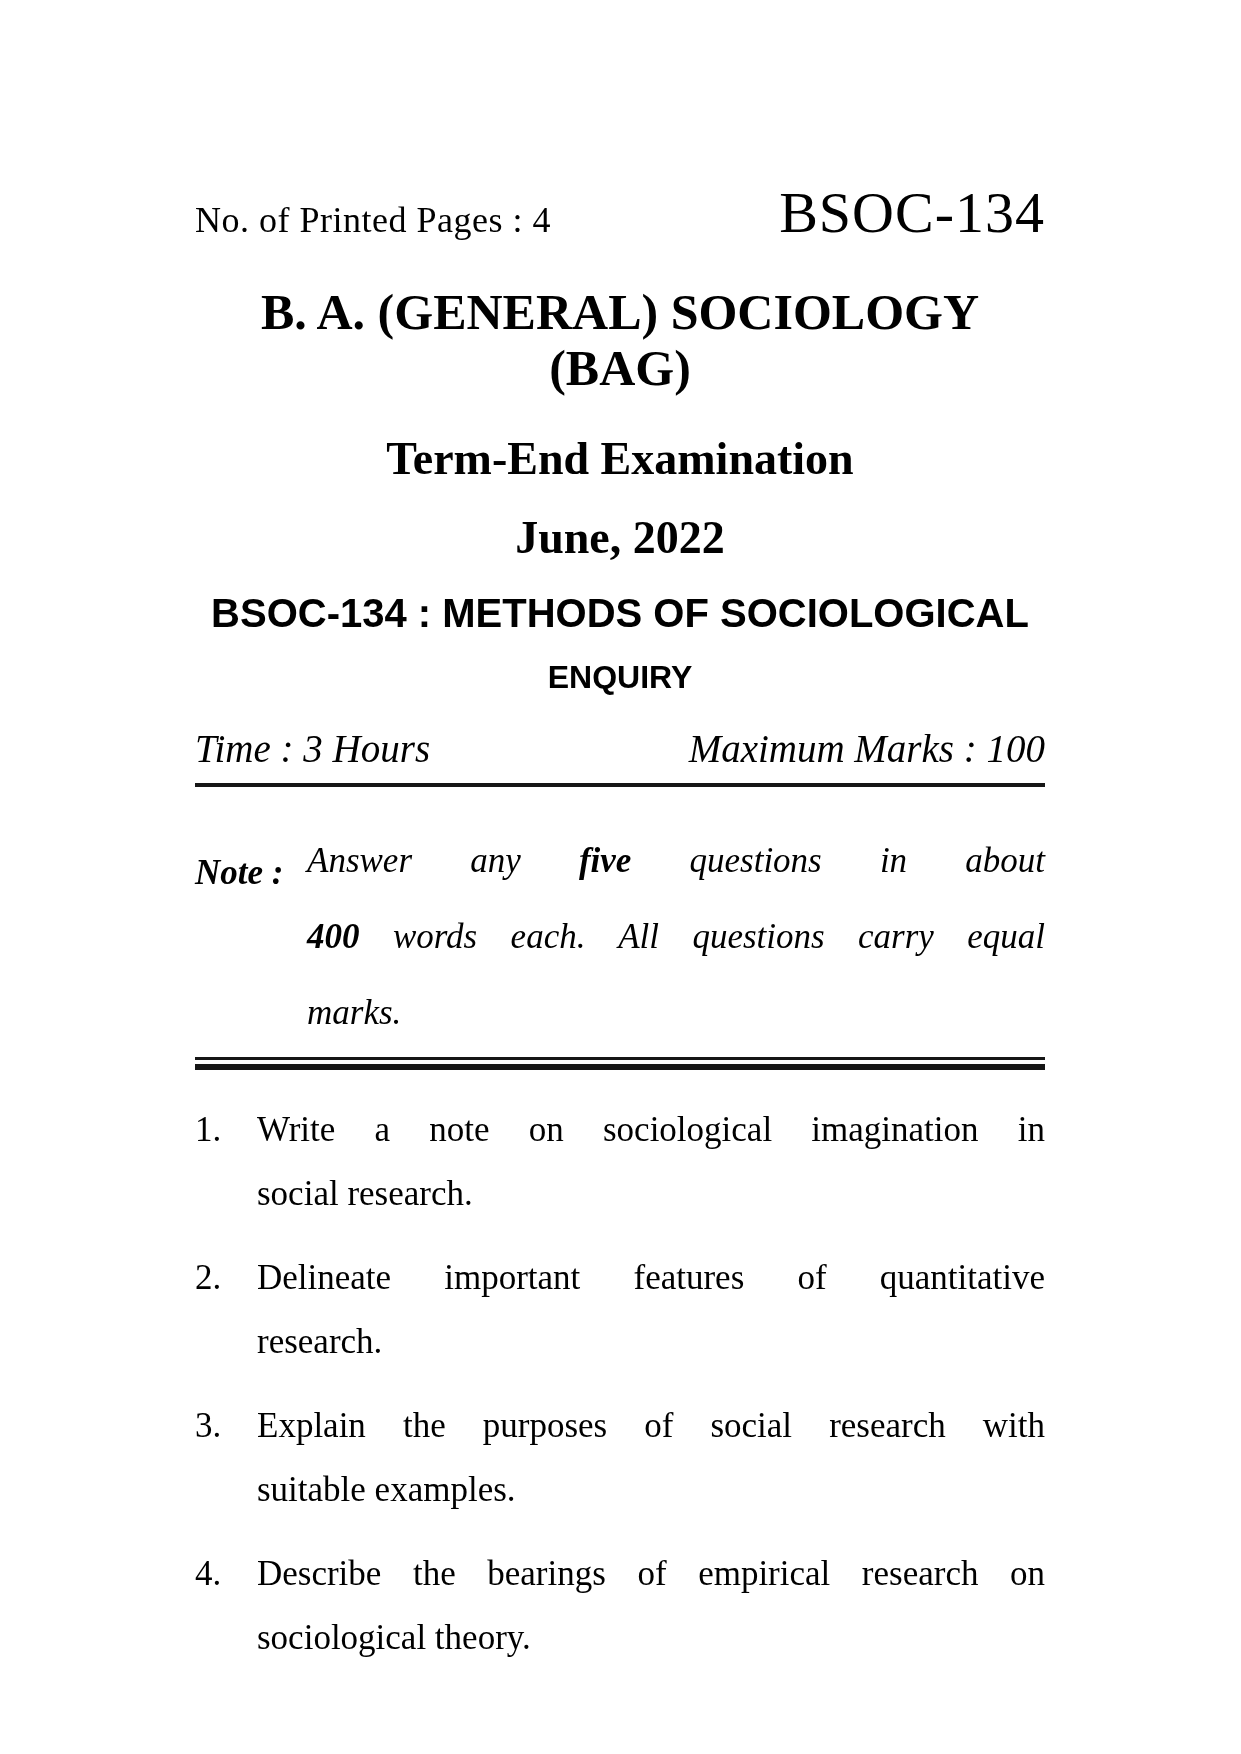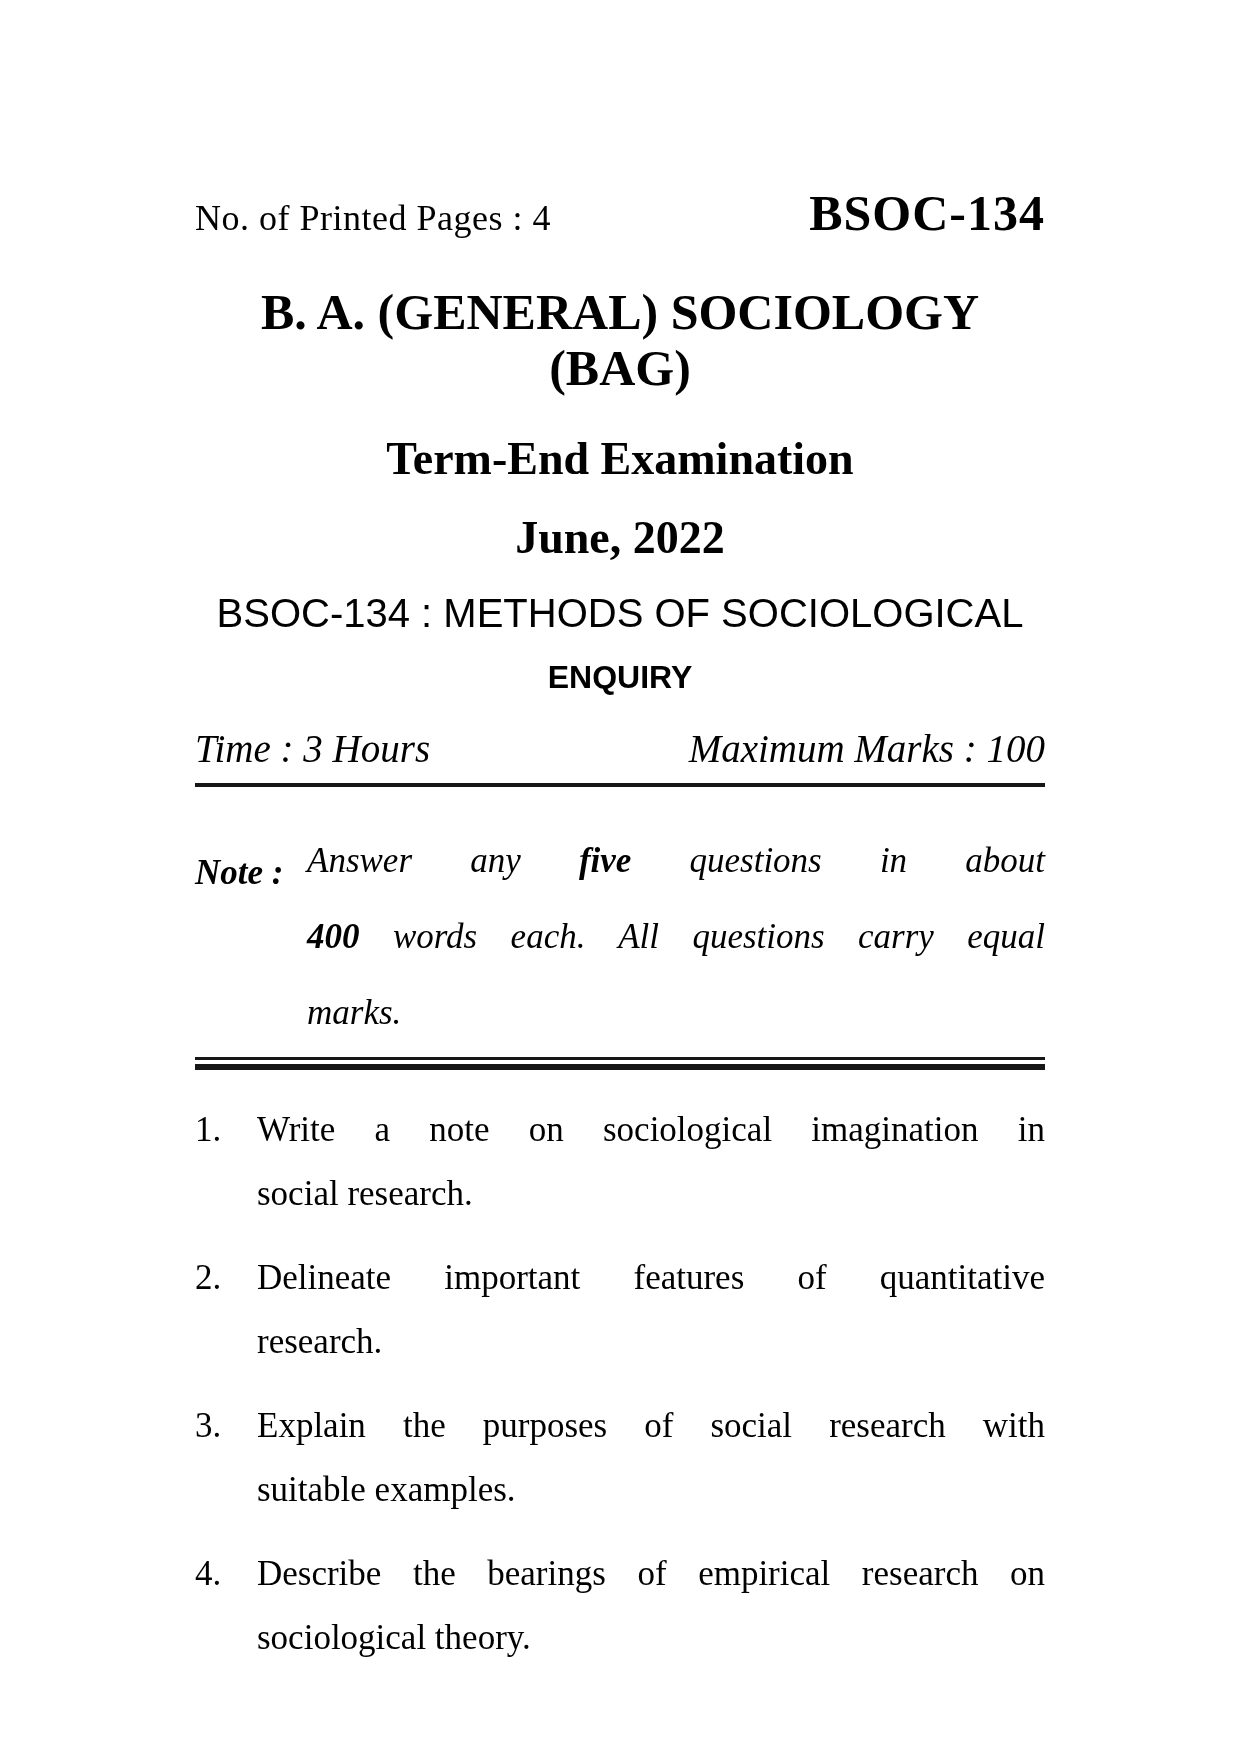--- a/index.html
+++ b/index.html
@@ -18,21 +18,21 @@
 
   
   .header-row {
     display: flex;
     justify-content: space-between;
     align-items: baseline;
     line-height: 70px;
     height: 70px;
   }
   .pages-note { font-size: 36px; letter-spacing: 0.5px; }
-  .course-code { font-size: 50px; font-weight: bold; letter-spacing: 1px; }
+  .course-code { font-size: 58px; font-weight: normal; letter-spacing: 1px; }
 
   
   .program-title {
     margin-top: 36px;
     text-align: center;
     font-size: 50px;
     font-weight: bold;
     line-height: 56px;
   }
   .exam-title {
@@ -47,21 +47,21 @@
     text-align: center;
     font-size: 46px;
     font-weight: bold;
     line-height: 53px;
   }
   .course-title-1 {
     margin-top: 26px;
     text-align: center;
     font-family: "Liberation Sans", sans-serif;
     font-size: 40px;
-    font-weight: normal;
+    font-weight: bold;
     line-height: 46px;
   }
   .course-title-2 {
     margin-top: 18px;
     text-align: center;
     font-family: "Liberation Sans", sans-serif;
     font-size: 32px;
     font-weight: bold;
     line-height: 46px;
   }

